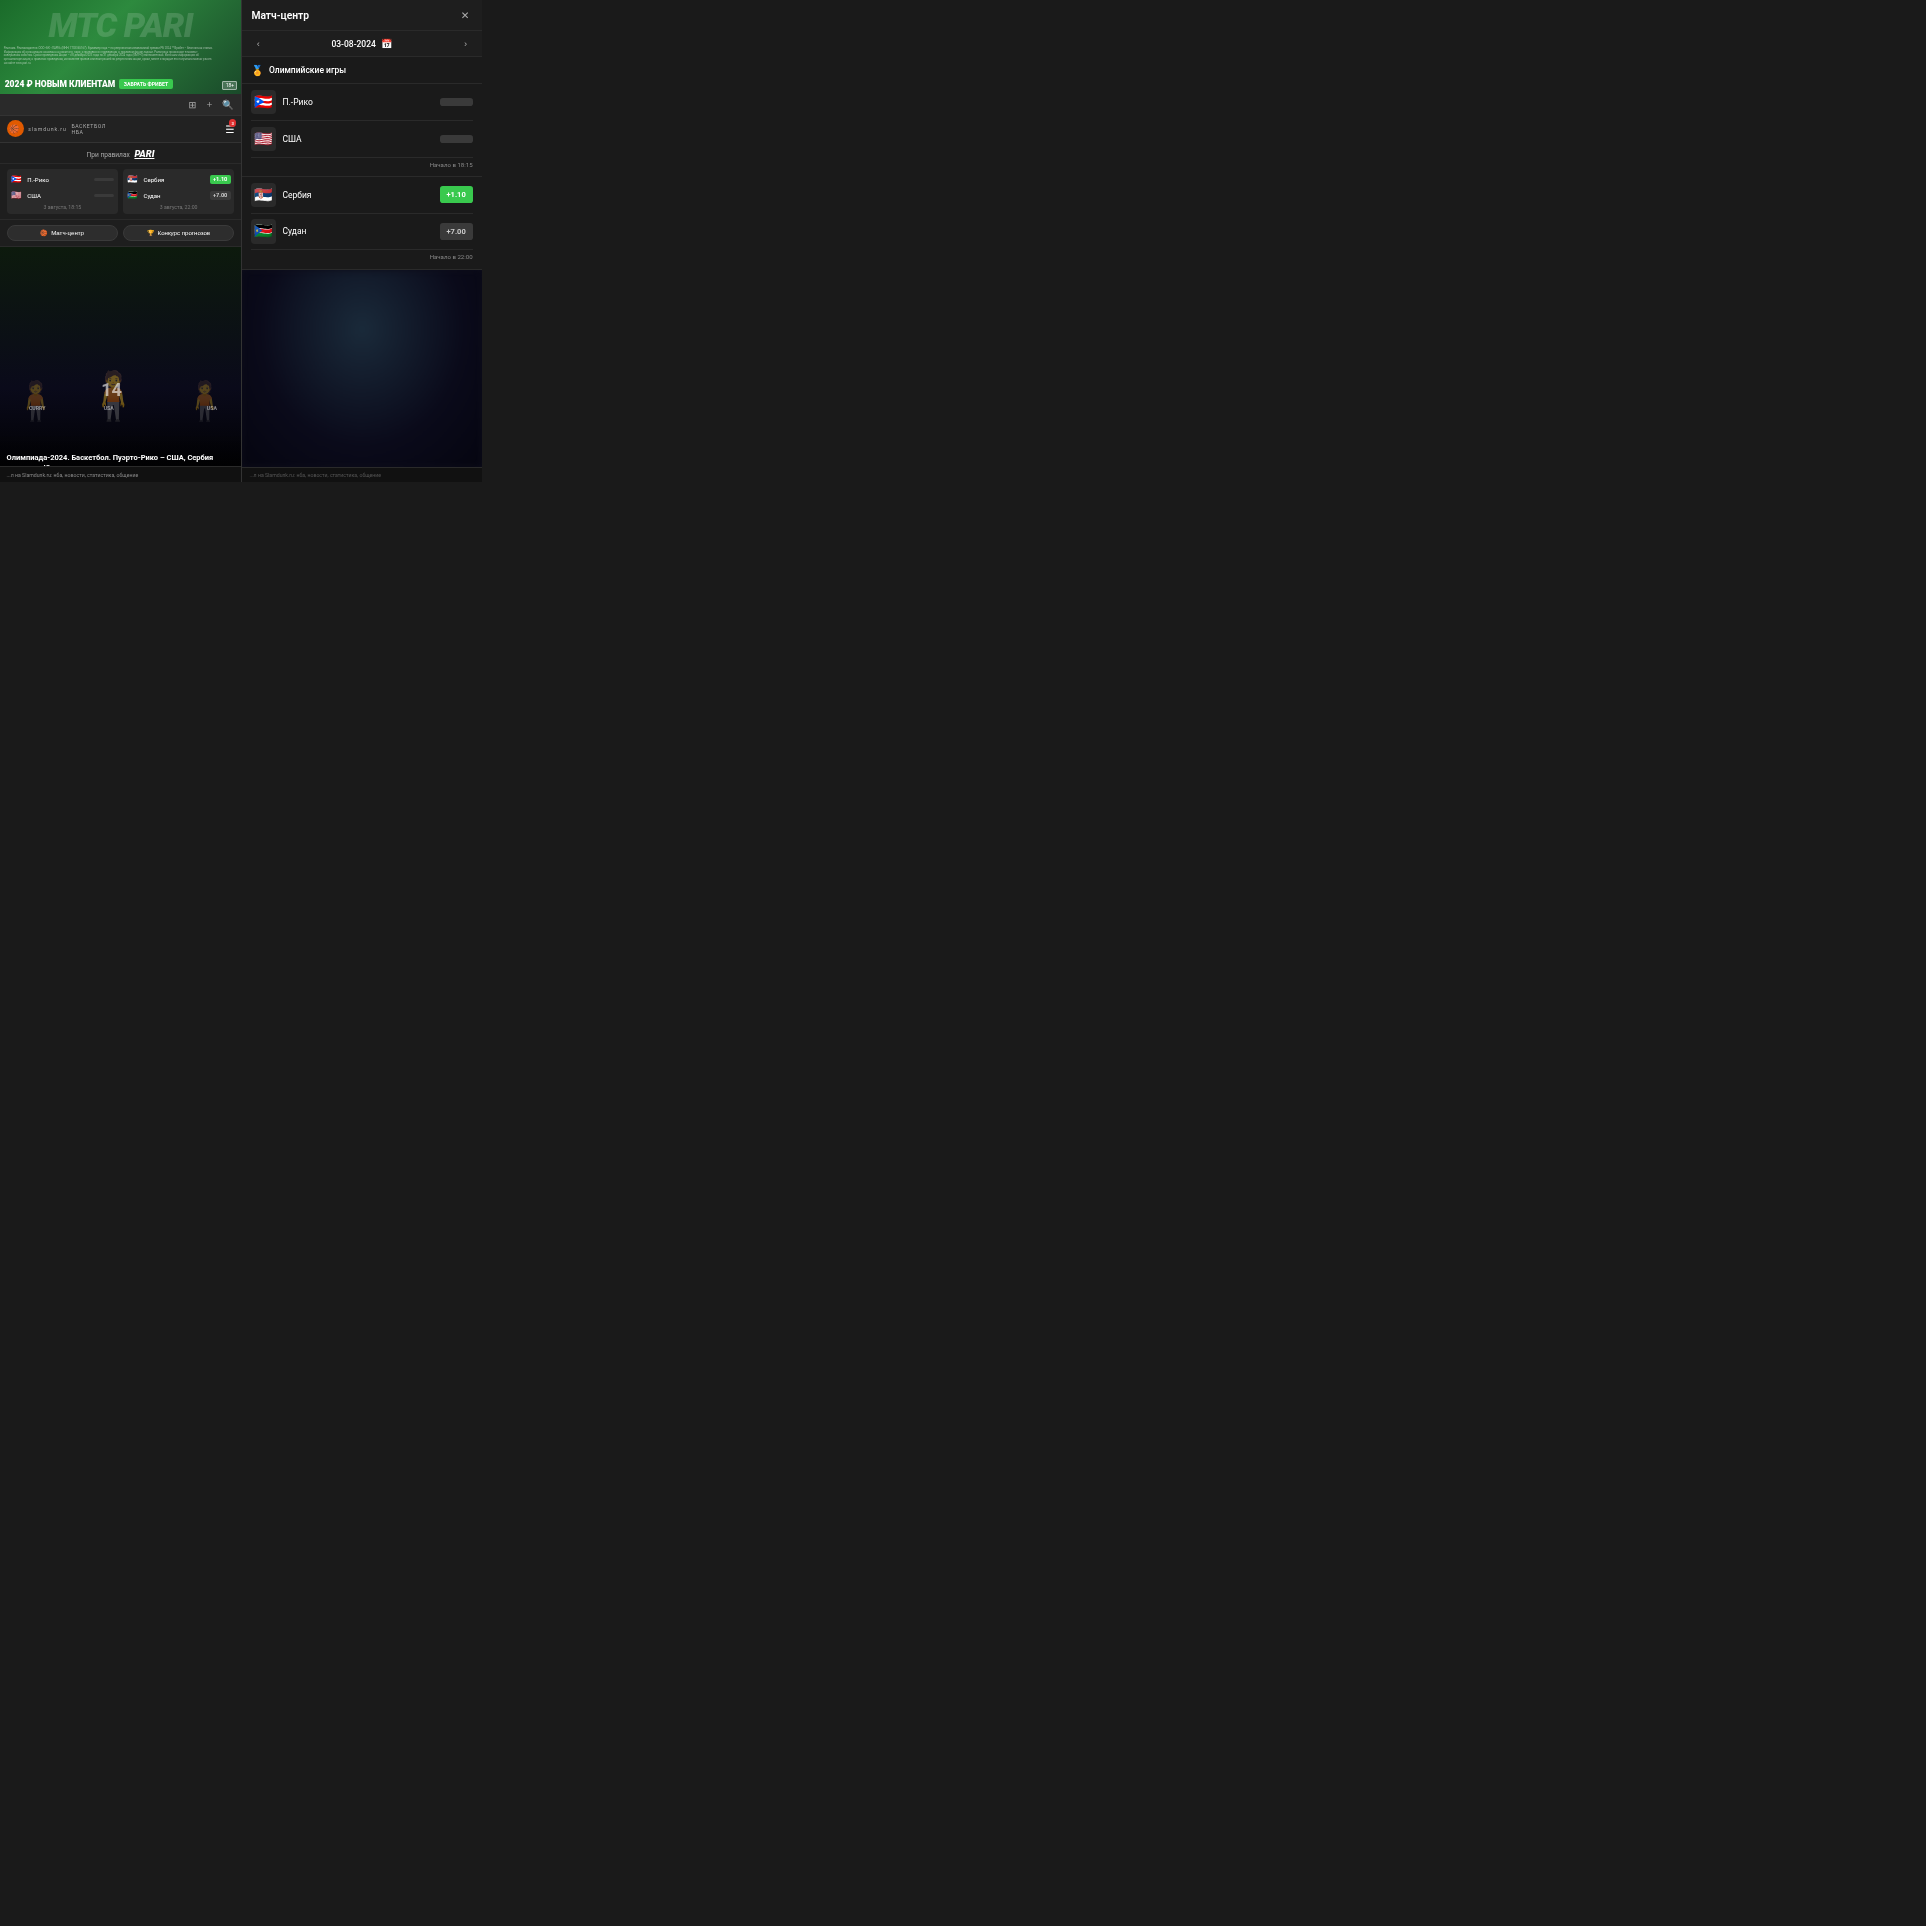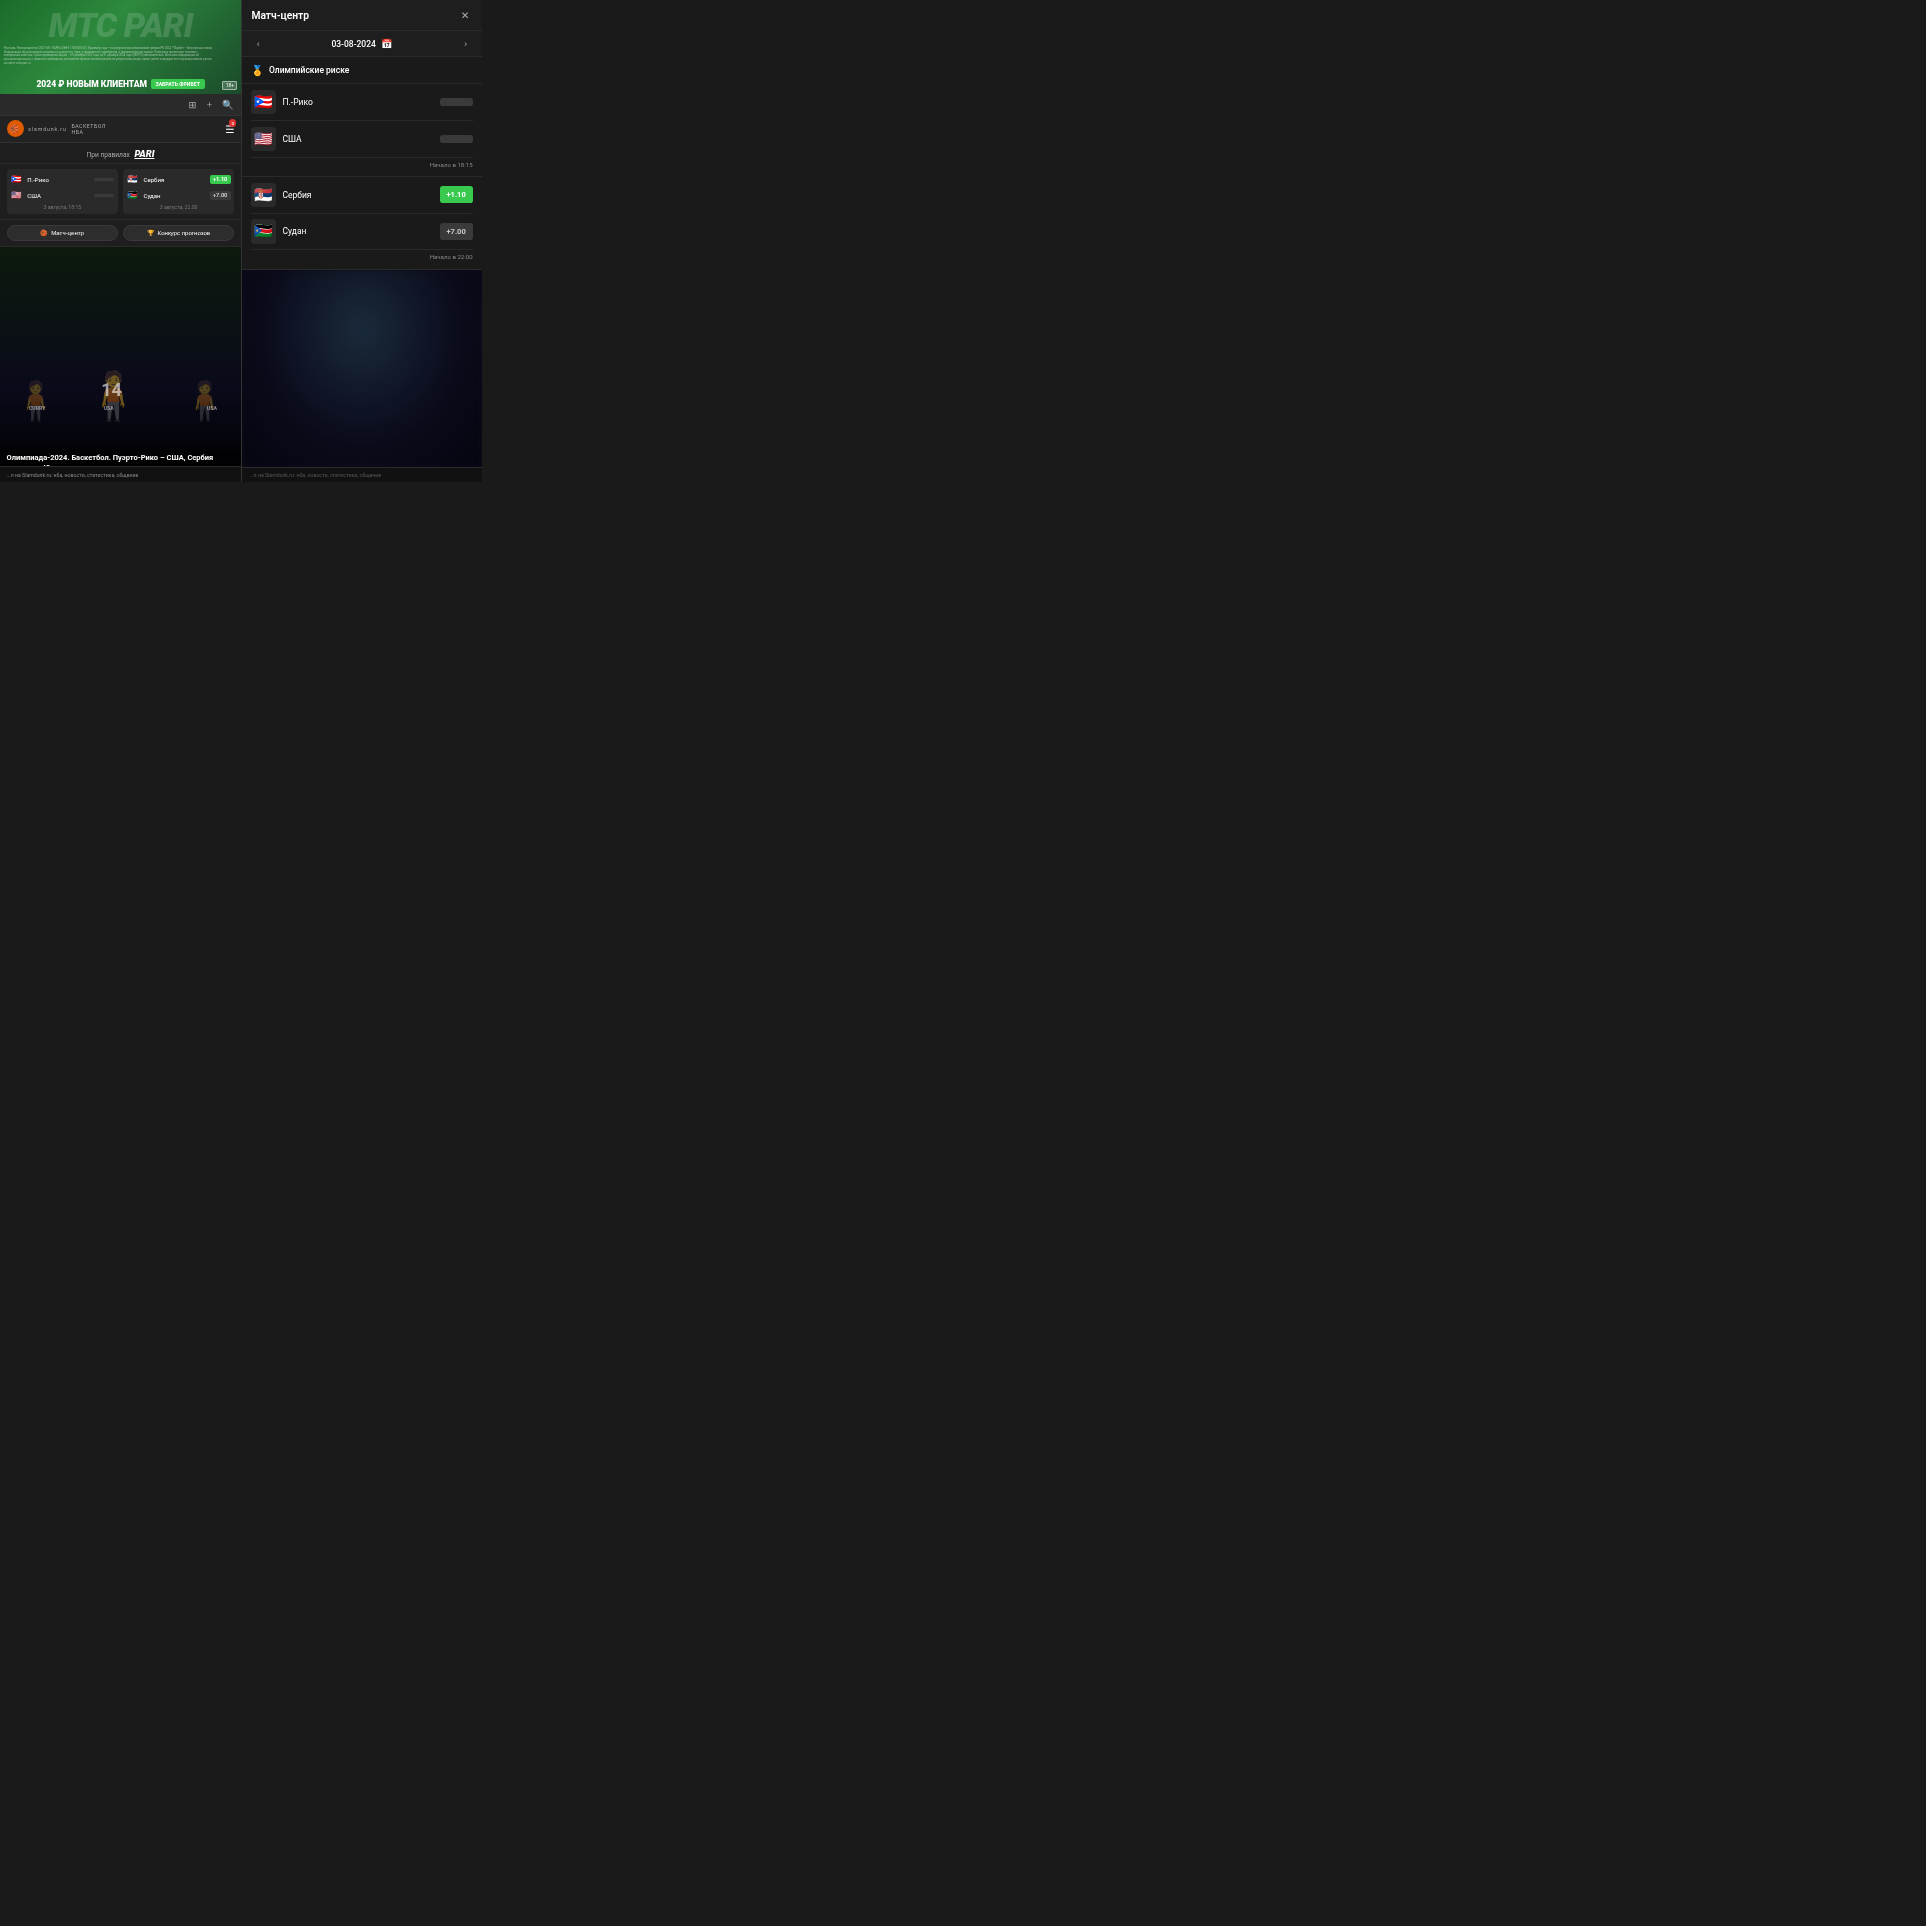--- a/index.html
+++ b/index.html
@@ -45,21 +45,20 @@
       font-weight: 900;
       color: rgba(255,255,255,0.15);
       letter-spacing: -0.9px;
       font-style: italic;
     }
     .banner-promo {
       display: flex;
       align-items: center;
       gap: 3.8px;
       margin-top: 1.9px;
-      justify-content: center;
     }
     .banner-promo-text {
       color: white;
       font-size: 8.5px;
       font-weight: 900;
       text-transform: uppercase;
     }
     .banner-promo-btn {
       background: #39c94e;
       color: white;
@@ -634,21 +633,21 @@
         <span>📅</span>
       </button>
     </div>
     <button class="date-nav-btn">
       <span>›</span>
     </button>
   </div>
 
   <div class="tournament-header">
     <span class="olympics-rings">🏅</span>
-    <span class="tournament-name">Олимпийские риске</span>
+    <span class="tournament-name">Олимпийские игры</span>
   </div>
 
   <div class="match-detail-group">
     <div class="match-detail-team">
       <div class="detail-flag">🇵🇷</div>
       <span class="detail-team-name">П.-Рико</span>
       <span class="detail-odd-gray"></span>
     </div>
     <div class="match-detail-team">
       <div class="detail-flag">🇺🇸</div>

